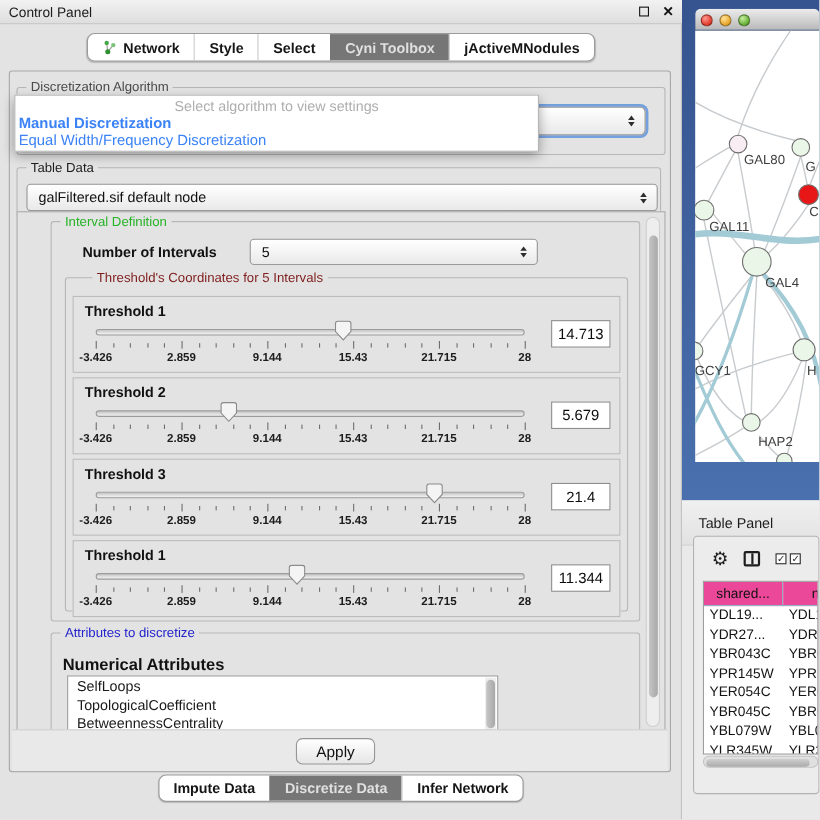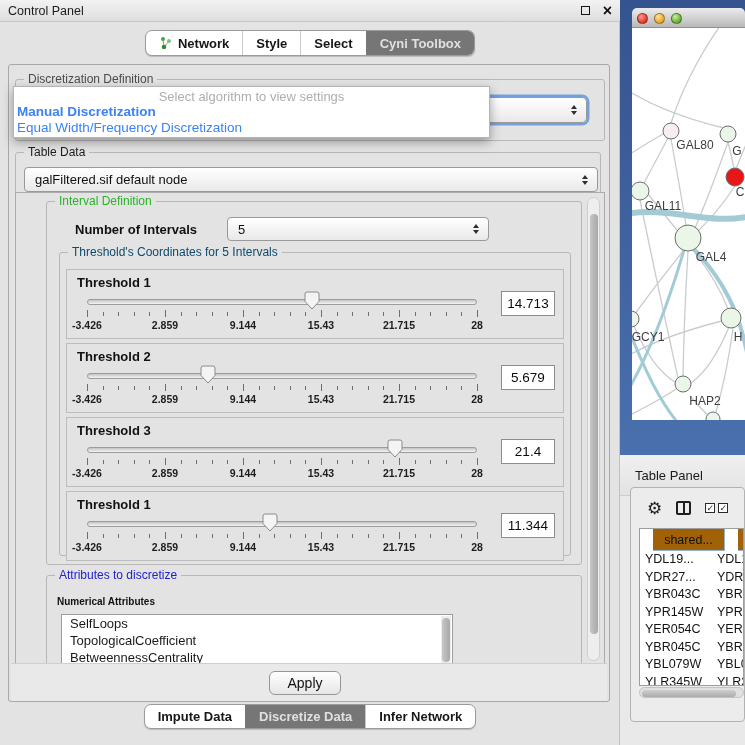--- a/index.html
+++ b/index.html
@@ -54,21 +54,21 @@
   .thumb { position:absolute; top:21px; width:16px; height:19px; }
   .ticks { position:absolute; left:0; right:0; top:40px; height:8px; }
   .tick { position:absolute; width:1px; background:#6e6e6e; }
   .tick.major { top:0; height:7px; }
   .tick.minor { top:2px; height:4px; }
   .ticklabels { position:absolute; left:0; right:0; top:49px; height:13px; }
   .tick-label { position:absolute; transform:translateX(-50%); font-size:10.5px; font-weight:700; color:#1d1d1d; white-space:nowrap; }
   .val { position:absolute; right:8px; top:21px; width:54px; height:25px; background:#fff; border:1px solid #8d8d8d; display:flex; align-items:center; justify-content:center; font-size:13.5px; color:#0c0c0c; }
 
   #attr-group { left:30px; top:382px; right:22px; height:108px; }
-  #attr-heading { position:absolute; left:10px; top:20px; font-size:10px; font-weight:700; color:#111; }
+  #attr-heading { position:absolute; left:10px; top:20px; font-size:15px; font-weight:700; color:#111; }
   #attr-list { position:absolute; left:14px; top:38px; width:392px; height:70px; background:#fff; border:1px solid #9c9c9c; overflow:hidden; }
   .attr-item { font-size:13px; color:#1a1a1a; padding:0 8px; line-height:17px; }
   #attr-scroll { position:absolute; right:1px; top:1px; width:10px; height:66px; background:#ededed; }
   #attr-scroll .vthumb { left:1px; width:8px; top:2px; height:44px; }
 
   #apply-bar { left:2px; top:598px; width:596px; height:38px; background:#e9e9e9; border-top:1px solid #cfcfcf; }
   #apply-btn { left:260px; top:606px; width:72px; height:24px; background:linear-gradient(#ffffff,#e6e6e6); border:1px solid #969696; border-radius:6px; display:flex; align-items:center; justify-content:center; font-size:14px; color:#111; }
 
   
   #desktop { left:620px; top:0; width:125px; height:455px; background:linear-gradient(#35538f,#4a70ae); }
@@ -86,21 +86,21 @@
   #tp-title { margin-left:15px; font-size:13px; color:#1b1b1b; }
   #tp-panel { position:absolute; left:10px; top:32px; width:115px; height:235px; background:#ececec; border:1px solid #b2b2b2; border-radius:4px; }
   #tp-toolbar { position:absolute; left:0; top:4px; width:113px; height:32px; display:flex; align-items:center; gap:14px; padding-left:16px; }
   #gear-ic { font-size:17px; color:#1e1e1e; line-height:1; }
   #split-ic { width:15px; height:14px; border:2px solid #1e1e1e; border-radius:2px; position:relative; }
   #split-ic::after { content:""; position:absolute; left:5px; top:0; width:2px; height:10px; background:#1e1e1e; }
   .chk { width:10px; height:10px; border:1.3px solid #2a2a2a; font-size:9px; line-height:8px; text-align:center; color:#2a2a2a; background:#fdfdfd; }
   #tp-checks { display:flex; gap:3px; }
   #tp-table { position:absolute; left:8px; top:40px; width:105px; height:158px; background:#fff; border:1px solid #9d9d9d; overflow:hidden; }
   #tp-header { display:flex; height:22px; }
-  .tp-hcell { background:#a16207; border-right:1px solid #92b6c5; border-bottom:1px solid #92b6c5; font-size:12.5px; color:#111; display:flex; align-items:center; justify-content:center; flex:none;margin-left:13px; }
+  .tp-hcell { background:#ec4899; border-right:1px solid #92b6c5; border-bottom:1px solid #92b6c5; font-size:12.5px; color:#111; display:flex; align-items:center; justify-content:center; flex:none; }
   .tp-row { display:flex; height:17.5px; }
   .tp-cell { flex:none; font-size:12.5px; color:#141414; padding-left:5px; line-height:17.5px; white-space:nowrap; overflow:hidden; }
   #tp-hscroll { position:absolute; left:8px; top:199px; width:105px; height:11px; background:#e0e0e0; border:1px solid #c3c3c3; border-radius:6px; }
   #tp-hscroll .hthumb { position:absolute; left:2px; top:1.5px; width:94px; height:7px; background:linear-gradient(#cfcfcf,#ababab); border-radius:4px; }
 </style>
 </head>
 <body>
 
 <div class="abs" id="control-panel">
 
@@ -126,27 +126,30 @@
         </div>
         <div class="seg">
           <span>Style</span>
         </div>
         <div class="seg">
           <span>Select</span>
         </div>
         <div class="seg sel">
           <span>Cyni Toolbox</span>
         </div>
+        <div class="seg">
+          <span>jActiveMNodules</span>
+        </div>
       </div>
   </div>
 
   <div class="abs" id="main-panel">
 
     <div class="group" id="algo-group" style="left:6px; top:14px; width:590px; height:62px;">
-      <span class="group-title" style="color:#4a4a4a;">Discretization Definition</span>
+      <span class="group-title" style="color:#4a4a4a;">Discretization Algorithm</span>
     </div>
 
     <div class="combo abs" id="algo-combo">
       <span class="spin">
           <i class="up"></i>
           <i class="dn"></i>
         </span>
     </div>
 
     <div class="abs" id="algo-popup">
@@ -174,21 +177,21 @@
         <span class="group-title" style="color:#27b427;">Interval Definition</span>
         <span id="count-label">Number of Intervals</span>
         <div class="combo" id="count-combo">
           <span>5</span>
           <span class="spin">
               <i class="up"></i>
               <i class="dn"></i>
             </span>
         </div>
         <div id="thr-group">
-          <span class="group-title" style="color:#0c4a6e;">Threshold's Coordinates for 5 Intervals</span>
+          <span class="group-title" style="color:#7f1d1d;margin-left:16px;">Threshold's Coordinates for 5 Intervals</span>
           <div id="thr-rows" style="padding-top: 12px;">
               <div class="thr-row">
                 <div class="thr-label">Threshold 1</div>
                 <div class="slider-zone">
                   <div class="track"></div>
                   <div class="thumb" style="left: calc(57.72% - 8px);"><svg width="16" height="19" viewBox="0 0 16 19">
                       <path d="M3,1 h10 q2,0 2,2 v7.5 L8,18 L1,10.5 V3 q0,-2 2,-2 Z" fill="#f4f4f4" stroke="#8a8a8a" stroke-width="1"></path>
                     </svg></div>
                   <div class="ticks">
                     <span class="tick major" style="left: 0%;"></span>

